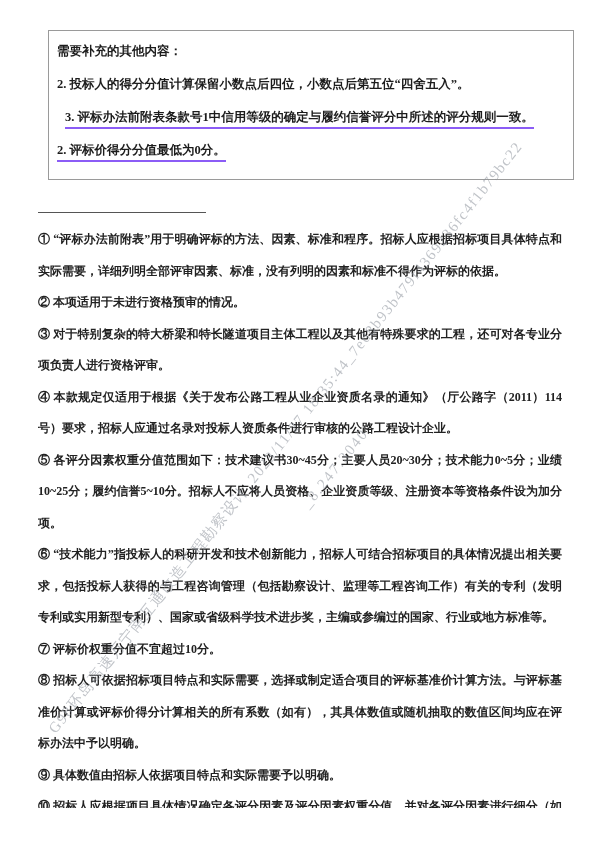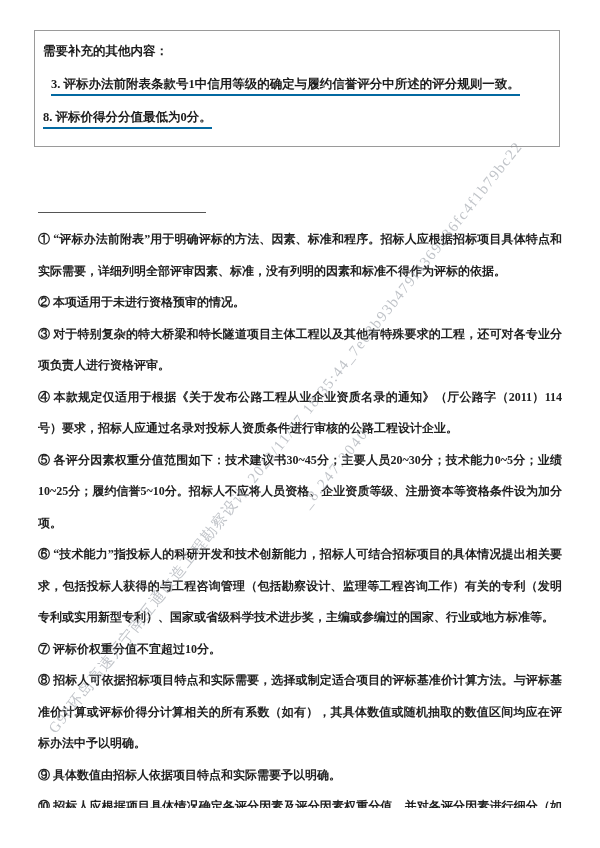--- a/index.html
+++ b/index.html
@@ -38,37 +38,37 @@
     transform:rotate(-51.5deg);
   }
   .wm-line.two{
     left:305px;top:498px;
     transform:rotate(-51.5deg);
     letter-spacing:2px;
   }
   
   .supplement-box{
     position:absolute;
-    left:34px;top:30px;
+    left:48px;top:30px;
     width:508px;
     border:1px solid #9a9a9a;
     padding:10px 8px 6px 8px;
     z-index:2;
     background:transparent;
   }
   .supplement-box p{
     margin:0 0 13px 0;
     font-size:12.5px;
     font-weight:bold;
     line-height:20px;
     color:#1c1c1c;
   }
   .supplement-box p.indented{padding-left:8px;}
   .ul-heavy{
-    border-bottom:2px solid #0369a1;
+    border-bottom:2px solid #8b5cf6;
     padding-bottom:3px;
   }
   
   .footnote-rule{
     position:absolute;
     left:38px;top:212px;
     width:168px;height:0;
     border-top:1.5px solid #555;
     z-index:2;
   }
@@ -104,22 +104,23 @@
 
 <div class="page">
 
   <div class="watermark">
     <span class="wm-line one">G98环岛高速万宁南互通改造工程勘察设计_2023/11/27 18:35:44_7ed8b93b479f4369236fc4f1b79bc22</span>
     <span class="wm-line two">_8.247.3040</span>
   </div>
 
   <div class="supplement-box">
     <p>需要补充的其他内容：</p>
+    <p>2. 投标人的得分分值计算保留小数点后四位，小数点后第五位“四舍五入”。</p>
     <p class="indented"><span class="ul-heavy">3. 评标办法前附表条款号1中信用等级的确定与履约信誉评分中所述的评分规则一致。</span></p>
-    <p><span class="ul-heavy">8. 评标价得分分值最低为0分。</span></p>
+    <p><span class="ul-heavy">2. 评标价得分分值最低为0分。</span></p>
   </div>
 
   <div class="footnote-rule"></div>
 
   <div class="footnotes">
     <p class="footnote">① “评标办法前附表”用于明确评标的方法、因素、标准和程序。招标人应根据招标项目具体特点和实际需要，详细列明全部评审因素、标准，没有列明的因素和标准不得作为评标的依据。</p>
     <p class="footnote">② 本项适用于未进行资格预审的情况。</p>
     <p class="footnote">③ 对于特别复杂的特大桥梁和特长隧道项目主体工程以及其他有特殊要求的工程，还可对各专业分项负责人进行资格评审。</p>
     <p class="footnote">④ 本款规定仅适用于根据《关于发布公路工程从业企业资质名录的通知》（厅公路字（2011）114号）要求，招标人应通过名录对投标人资质条件进行审核的公路工程设计企业。</p>
     <p class="footnote">⑤ 各评分因素权重分值范围如下：技术建议书30~45分；主要人员20~30分；技术能力0~5分；业绩10~25分；履约信誉5~10分。招标人不应将人员资格、企业资质等级、注册资本等资格条件设为加分项。</p>

